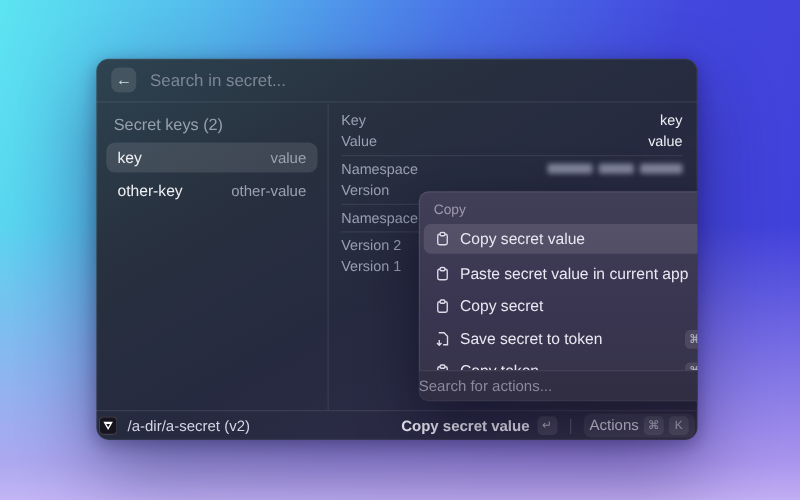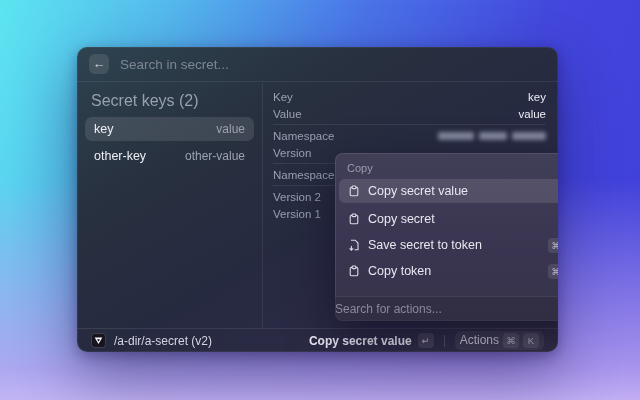--- a/index.html
+++ b/index.html
@@ -22,34 +22,34 @@
     overflow:hidden;
   }
   
   .topbar { position:absolute; top:0; left:0; right:0; height:35px; display:flex; align-items:center; gap:11px; padding:0 12px; border-bottom:1px solid rgba(255,255,255,.08); }
   .back-btn { width:20px; height:20px; border:none; border-radius:6px; background:rgba(255,255,255,.11); color:#d9dde4; font-size:13px; line-height:20px; text-align:center; cursor:pointer; font-family:inherit; display:flex; align-items:center; justify-content:center; }
   .search-input { flex:1; background:transparent; border:none; outline:none; color:#dfe3ea; font-size:13.5px; font-family:inherit; }
   .search-input::placeholder { color:#7d8695; }
   
   .main { position:absolute; top:36px; bottom:24px; left:0; right:0; display:flex; }
   .sidebar { width:186px; border-right:1px solid rgba(255,255,255,.08); padding:0 8px; }
-  .section-title { font-size:16px; color:#97a0ab; padding:9px 6px 7px; }
+  .section-title { font-size:13px; color:#97a0ab; padding:9px 6px 7px; }
   .side-row { height:24px; display:flex; align-items:center; justify-content:space-between; padding:0 9px; border-radius:7px; margin-bottom:3px; cursor:default; }
   .side-row.selected { background:rgba(255,255,255,.11); }
   .side-key { font-size:12.5px; color:#eef0f4; }
   .side-val { font-size:12px; color:#9aa2b0; }
   
   .details { flex:1; padding:5px 12px 0 10px; }
   .drow { height:17px; display:flex; align-items:center; justify-content:space-between; }
   .dlabel { font-size:11.5px; color:#9aa0b2; }
   .dvalue { font-size:11.5px; color:#eceef3; font-weight:500; }
   .ddiv { height:1px; background:rgba(255,255,255,.08); margin:2px 0; }
   .smudge { display:inline-block; height:8px; border-radius:2px; background:rgba(203,208,232,.55); filter:blur(2.2px); margin-left:5px; vertical-align:middle; }
   
-  .bottombar { position:absolute; bottom:0; left:0; right:0; height:24px; border-top:1px solid rgba(255,255,255,.09); display:flex; align-items:center; padding:0 14px; gap:8px; }
+  .bottombar { position:absolute; bottom:0; left:0; right:0; height:24px; border-top:1px solid rgba(255,255,255,.09); display:flex; align-items:center; padding:0 2px; gap:8px; }
   .app-tile { width:15px; height:15px; border-radius:4px; background:#17141f; box-shadow:inset 0 0 0 1px rgba(255,255,255,.18); display:flex; align-items:center; justify-content:center; flex:none; }
   .bb-title { font-size:12px; color:#d6d4e2; font-weight:500; }
   .bb-right { margin-left:auto; display:flex; align-items:center; gap:6px; }
   .bb-primary { font-size:12px; color:#edebf5; font-weight:600; }
   .kbd { min-width:16px; height:15px; padding:0 3px; border-radius:4px; background:rgba(255,255,255,.10); color:#b8b6c7; font-size:9.5px; display:inline-flex; align-items:center; justify-content:center; font-family:inherit; }
   .vdiv { width:1px; height:12px; background:rgba(255,255,255,.18); margin:0 4px; }
   .actions-group { display:flex; align-items:flex-start; gap:4px; background:rgba(255,255,255,.07); border-radius:6px; padding:2px 5px; cursor:pointer; }
   .bb-actions-label { font-size:12px; color:#d2d0de; font-weight:500; }
   
   .popup {
@@ -163,20 +163,30 @@
                 <rect x="2.2" y="2.4" width="7.6" height="8.4" rx="1.4"></rect>
                 <rect x="4.1" y="1" width="3.8" height="2.6" rx="0.9" fill="#3d3a54"></rect>
               </svg>
           </span>
           <span class="plabel">Copy secret value</span>
           <span class="pkeys">
               <span class="kbd">↵</span>
             </span>
         </div>
 
+        <div class="pitem">
+          <span class="picon">
+            <svg viewBox="0 0 12 12" fill="none" stroke="currentColor" stroke-width="1.1">
+                <rect x="2.2" y="2.4" width="7.6" height="8.4" rx="1.4"></rect>
+                <rect x="4.1" y="1" width="3.8" height="2.6" rx="0.9" fill="#3d3a54"></rect>
+              </svg>
+          </span>
+          <span class="plabel">Paste secret value in current app</span>
+
+        </div>
 
         <div class="pitem">
           <span class="picon">
             <svg viewBox="0 0 12 12" fill="none" stroke="currentColor" stroke-width="1.1">
                 <rect x="2.2" y="2.4" width="7.6" height="8.4" rx="1.4"></rect>
                 <rect x="4.1" y="1" width="3.8" height="2.6" rx="0.9" fill="#3d3a54"></rect>
               </svg>
           </span>
           <span class="plabel">Copy secret</span>
         </div>

